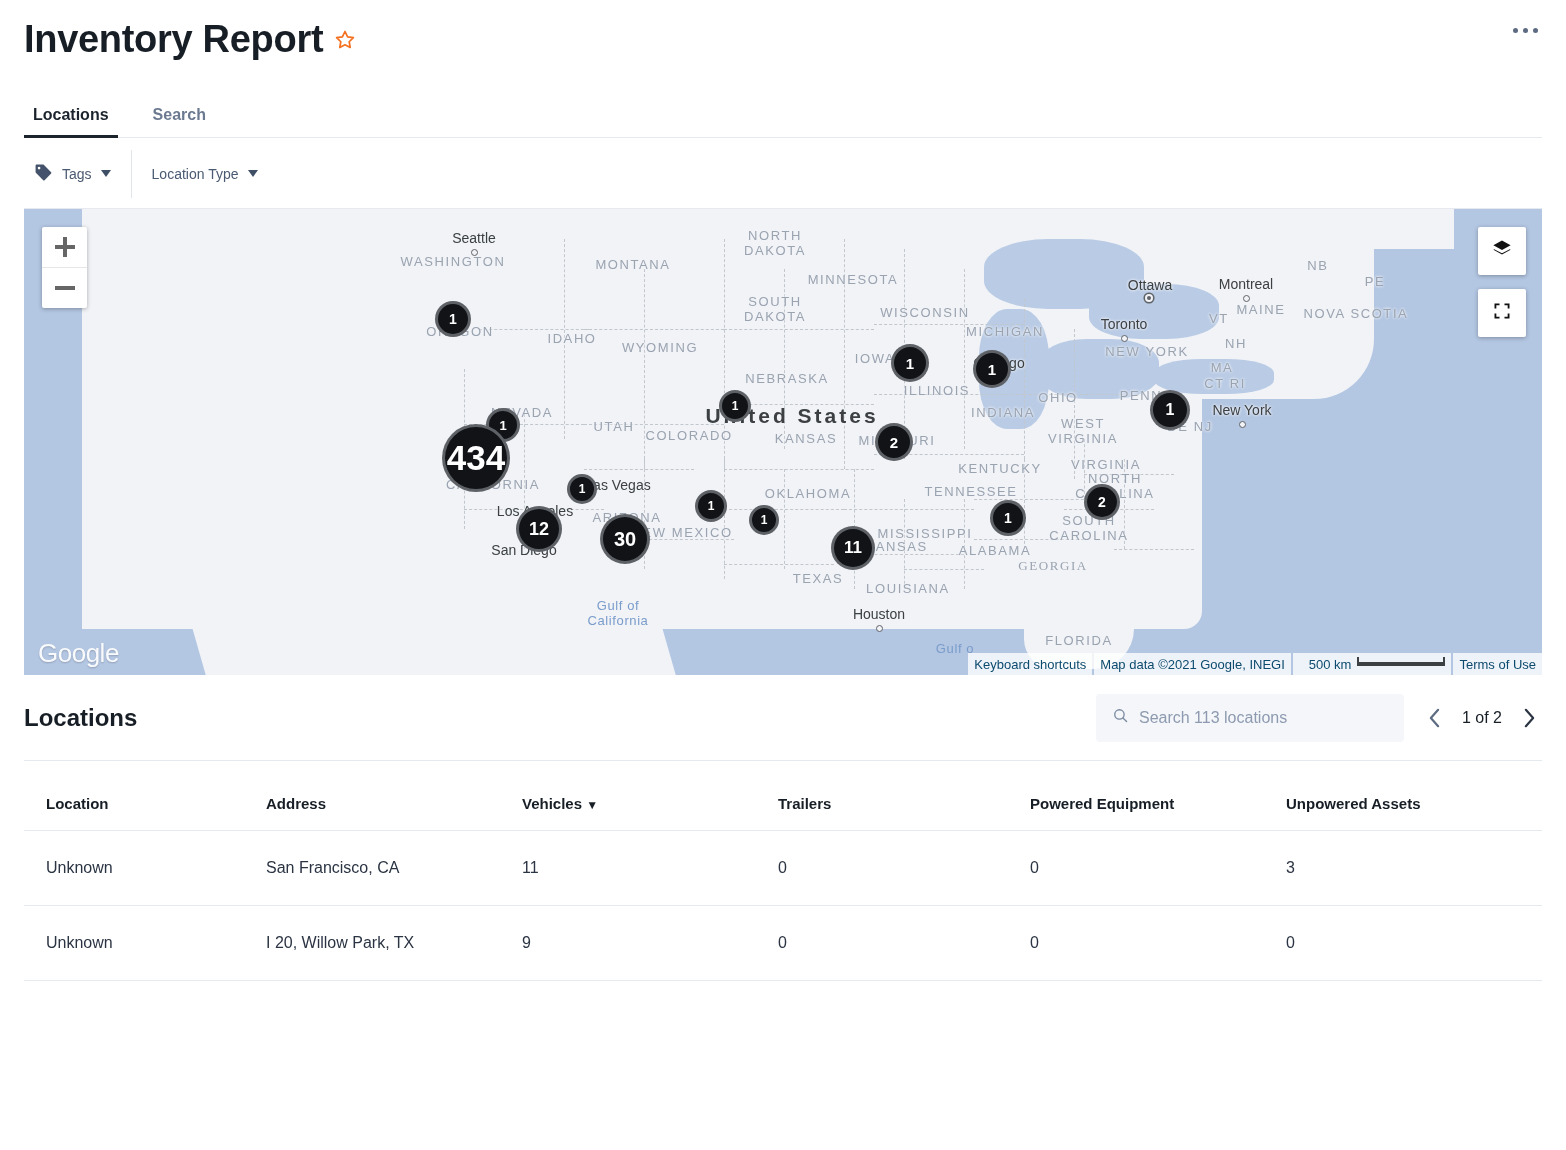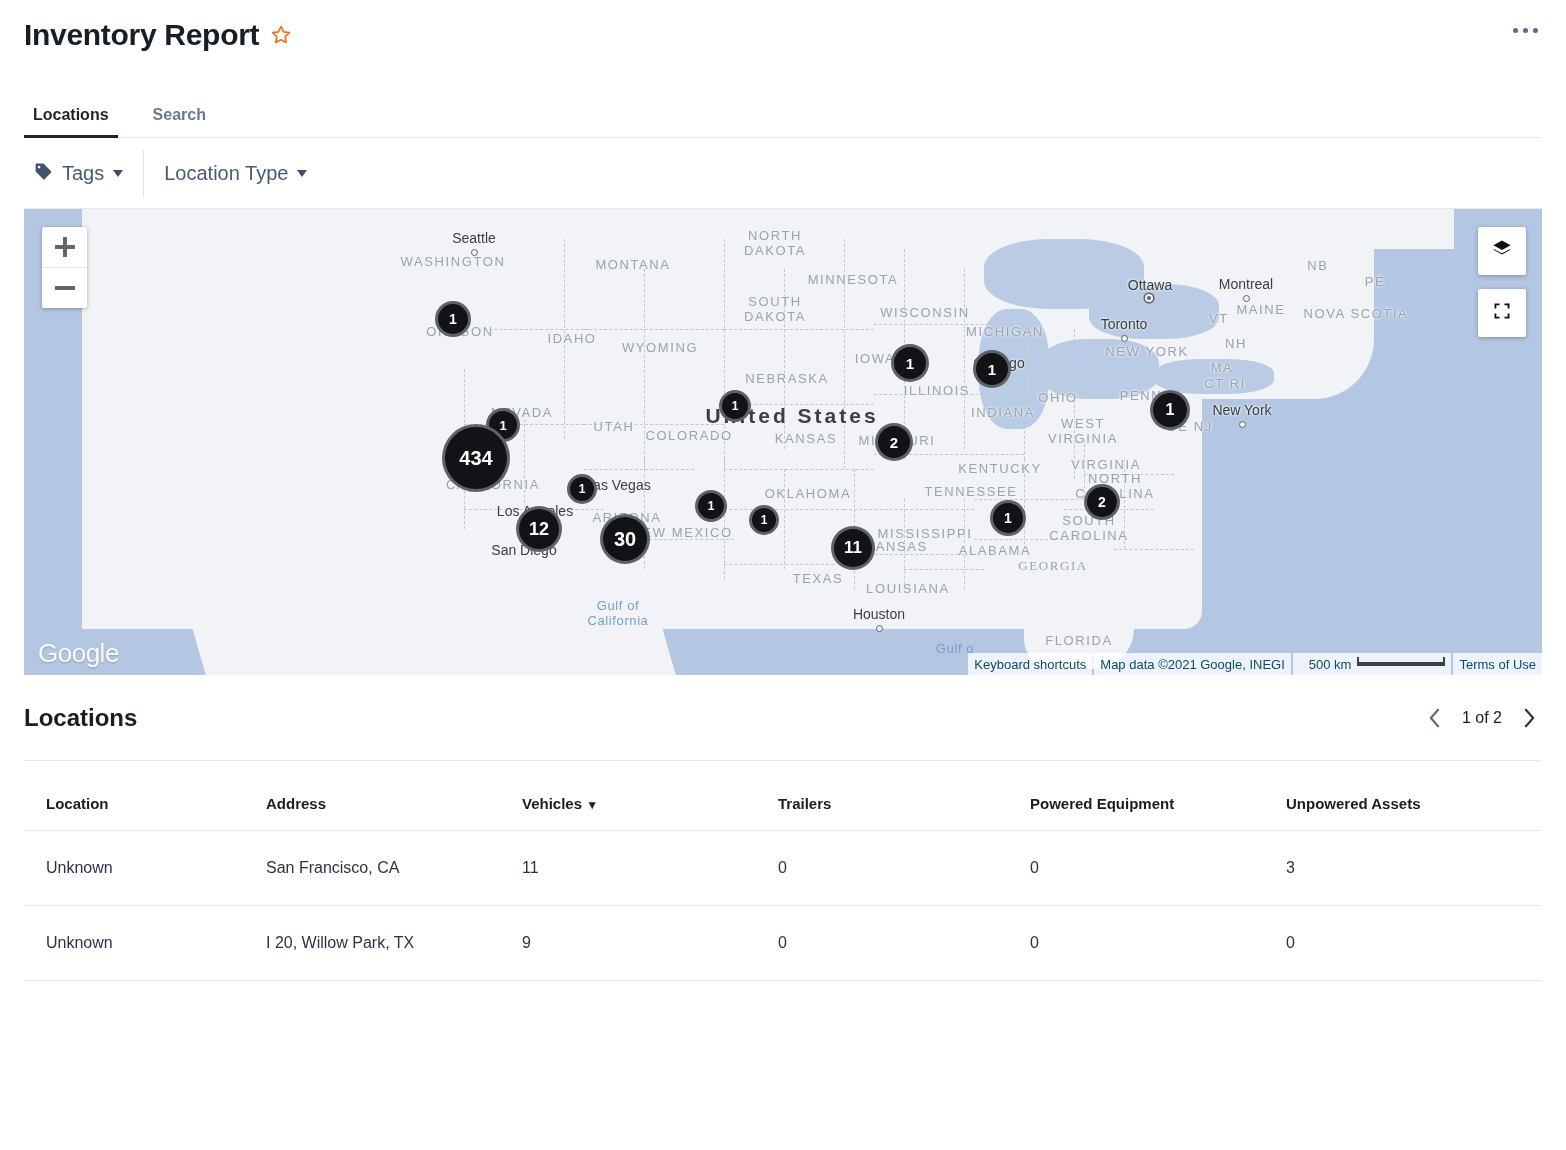--- a/index.html
+++ b/index.html
@@ -12,21 +12,21 @@
   }
 
   
   .page-header {
     position: relative;
     padding: 18px 24px 0 24px;
     height: 78px;
   }
   .title-row { display: flex; align-items: center; gap: 10px; }
   .page-title {
-    font-size: 30px;
+    font-size: 38px;
     font-weight: 700;
     letter-spacing: -0.3px;
     color: #171e26;
   }
   .star-icon { line-height: 1; display: inline-flex; }
   .kebab-menu {
     position: absolute; top: 22px; right: 22px;
     display: flex; gap: 5px; align-items: center;
     padding: 6px; cursor: pointer;
   }
@@ -66,21 +66,21 @@
     height: 71px;
     display: flex;
     align-items: center;
   }
   .filter-bar::after {
     content: ""; position: absolute; left: 24px; right: 24px; bottom: 0;
     height: 1px; background: #e6eaf0;
   }
   .filter-chip {
     display: flex; align-items: center; gap: 9px;
-    font-size: 20px; color: #4a5a72;
+    font-size: 14px; color: #4a5a72;
     padding: 6px 10px;
     cursor: pointer;
   }
   .filter-sep {
     width: 1px; height: 48px; background: #e0e5ec; margin: 0 10px;
   }
   .caret {
     width: 0; height: 0;
     border-left: 5.5px solid transparent;
     border-right: 5.5px solid transparent;
@@ -458,21 +458,21 @@
         <div class="map-label country" style="left: 768px; top: 207px; transform: translate(-50%, -50%);">United States</div>
       </div>
     <div id="map-water-labels">
         <div class="map-label water" style="left: 594px; top: 404px; transform: translate(-50%, -50%); white-space: pre; text-align: center;">Gulf of
 California</div>
         <div class="map-label water" style="left: 931px; top: 439px; transform: translate(-50%, -50%); white-space: pre; text-align: left;">Gulf o</div>
       </div>
     <div id="map-clusters">
         <div class="cluster" style="left: 429px; top: 110px; width: 36px; height: 36px; font-size: 14px;">1</div>
         <div class="cluster" style="left: 479px; top: 216px; width: 34px; height: 34px; font-size: 13px;">1</div>
-        <div class="cluster" style="left: 452px; top: 249px; width: 68px; height: 68px; font-size: 20px;">434</div>
+        <div class="cluster" style="left: 452px; top: 249px; width: 68px; height: 68px; font-size: 35px;">434</div>
         <div class="cluster" style="left: 558px; top: 280px; width: 30px; height: 30px; font-size: 12px;">1</div>
         <div class="cluster" style="left: 515px; top: 320px; width: 46px; height: 46px; font-size: 18px;">12</div>
         <div class="cluster" style="left: 601px; top: 330px; width: 50px; height: 50px; font-size: 20px;">30</div>
         <div class="cluster" style="left: 711px; top: 197px; width: 32px; height: 32px; font-size: 12px;">1</div>
         <div class="cluster" style="left: 687px; top: 297px; width: 32px; height: 32px; font-size: 12px;">1</div>
         <div class="cluster" style="left: 740px; top: 311px; width: 30px; height: 30px; font-size: 12px;">1</div>
         <div class="cluster" style="left: 829px; top: 339px; width: 44px; height: 44px; font-size: 17px;">11</div>
         <div class="cluster" style="left: 886px; top: 154px; width: 38px; height: 38px; font-size: 15px;">1</div>
         <div class="cluster" style="left: 870px; top: 233px; width: 38px; height: 38px; font-size: 15px;">2</div>
         <div class="cluster" style="left: 968px; top: 160px; width: 38px; height: 38px; font-size: 15px;">1</div>
@@ -518,20 +518,29 @@
       <span>500 km</span>
       <span class="scale-bar"></span>
     </div>
     <div class="terms">Terms of Use</div>
   </div>
 </div>
 
 <div class="locations-head">
   <div class="locations-title">Locations</div>
   <div class="head-right">
+    <div class="search-box">
+      <span>
+        <svg width="17" height="17" viewBox="0 0 24 24">
+          <circle cx="10.5" cy="10.5" r="6.6" fill="none" stroke="#7b8aa1" stroke-width="1.9"></circle>
+          <line x1="15.4" y1="15.4" x2="20.6" y2="20.6" stroke="#7b8aa1" stroke-width="1.9" stroke-linecap="round"></line>
+        </svg>
+      </span>
+      <input type="text" placeholder="Search 113 locations" style="">
+    </div>
     <div class="pager">
       <div class="pager-btn">
         <svg width="13" height="20" viewBox="0 0 14 22">
           <polyline points="11,2 3,11 11,20" fill="none" stroke="#5c6b82" stroke-width="2.4" stroke-linecap="round" stroke-linejoin="round"></polyline>
         </svg>
       </div>
       <div class="pager-text">1 of 2</div>
       <div class="pager-btn">
         <svg width="13" height="20" viewBox="0 0 14 22">
           <polyline points="3,2 11,11 3,20" fill="none" stroke="#2b3443" stroke-width="2.4" stroke-linecap="round" stroke-linejoin="round"></polyline>

